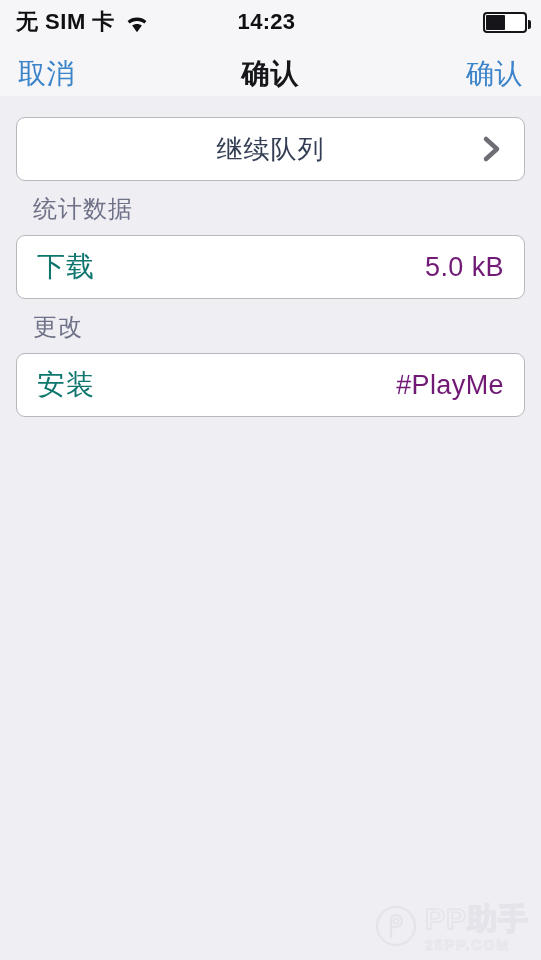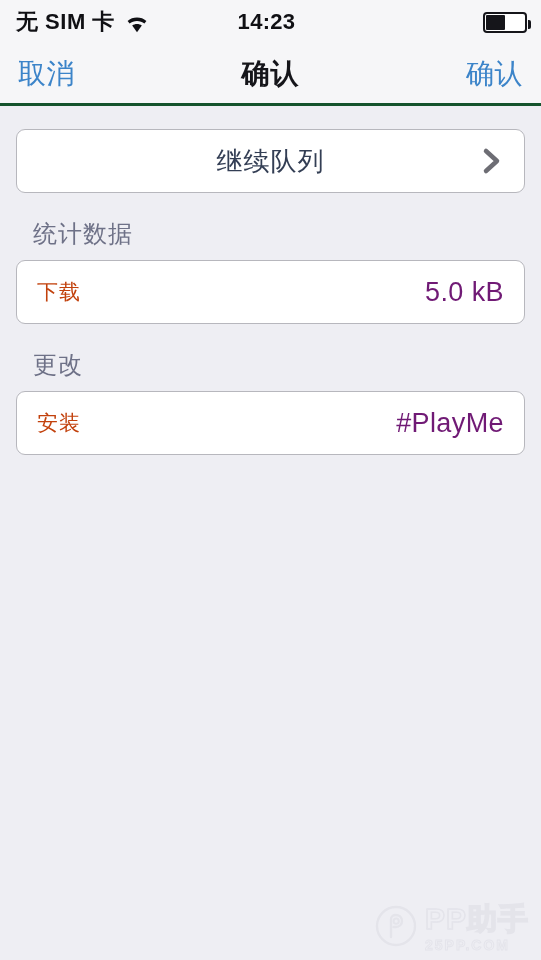--- a/index.html
+++ b/index.html
@@ -124,21 +124,21 @@
     text-align: center;
     font-size: 28px;
     font-weight: 700;
     color: #15151a;
     letter-spacing: 1px;
   }
 
   
   #content {
     position: absolute;
-    left: 0; top: 108px;
+    left: 0; top: 96px;
     width: 541px;
     bottom: 0;
     background: #eeeef3;
   }
 
   .card {
     margin: 0 16px;
     background: #ffffff;
     border: 1.5px solid #b7b7bd;
     border-radius: 9px;
@@ -165,27 +165,27 @@
     right: 22px;
     top: 50%;
     transform: translateY(-50%);
     display: flex;
     align-items: center;
   }
 
   .section-header {
     font-size: 24px;
     color: #6e7187;
-    margin: 25px 0 10px 33px;
+    margin: 12px 0 10px 33px;
     letter-spacing: 1px;
   }
 
   .row-label {
-    font-size: 21px;
-    color: #c2410c;
+    font-size: 28px;
+    color: #0f766e;
     letter-spacing: 1px;
     font-family: Liberation Serif, serif;
   }
   .row-value {
     margin-left: auto;
     font-size: 27px;
     color: #701a75;
     letter-spacing: 0.4px;
   }
 

